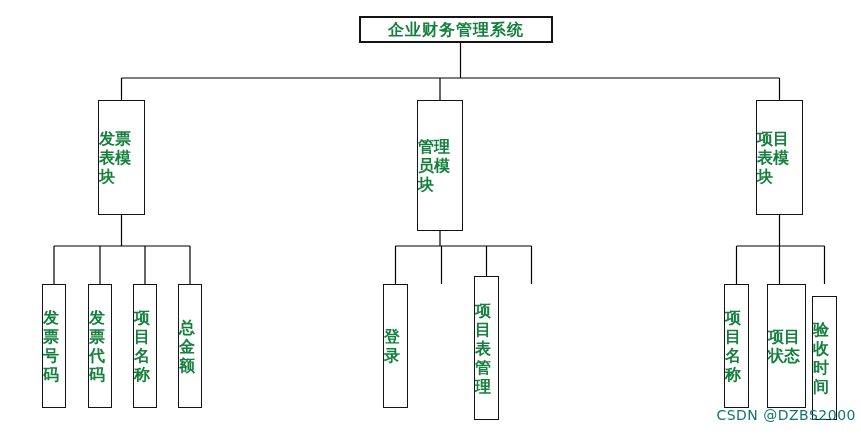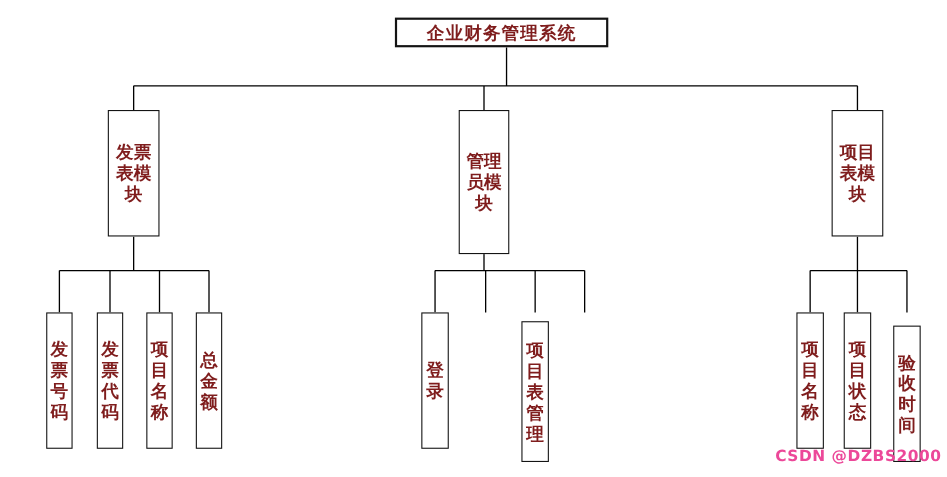--- a/index.html
+++ b/index.html
@@ -12,43 +12,42 @@
   }
   .connectors{position:absolute;left:0;top:0;}
   .box{
     position:absolute;
     box-sizing:border-box;
     background:#ffffff;
     border:1.5px solid #141414;
     display:flex;
     align-items:center;
     justify-content:center;
-    text-align:center;
-    color:#7f1d1d;
+    color:#15803d;
     font-weight:bold;
     font-size:16px;
     line-height:19px;
     word-break:break-all;
     overflow:hidden;
   }
   .root{
     border-width:2px;
     font-size:16px;
     letter-spacing:1px;
     line-height:23px;
     white-space:nowrap;
   }
   .watermark{
     position:absolute;
     right:5px;
     top:407px;
     font-size:14px;
     letter-spacing:0.5px;
-    color:#ec4899;
-    font-weight:bold;
+    color:#0f766e;
+    font-weight:normal;
   }
 </style>
 </head>
 <body>
 
 <div class="stage">
 
   <svg class="connectors" width="861" height="434" viewBox="0 0 861 434">
     <path d="M460.5 43 L460.5 78
          M121.5 78 L779.5 78
@@ -79,21 +78,21 @@
   <div class="box" style="left:98px;top:100px;width:47px;height:115px">发票表模块</div>
   <div class="box" style="left:417px;top:100px;width:46px;height:131px">管理员模块</div>
   <div class="box" style="left:756px;top:100px;width:47px;height:115px">项目表模块</div>
 
   <div class="box" style="left:88px;top:284px;width:24px;height:124px">发票代码</div>
   <div class="box" style="left:42px;top:284px;width:24px;height:124px">发票号码</div>
   <div class="box" style="left:133px;top:284px;width:24px;height:124px">项目名称</div>
   <div class="box" style="left:383px;top:284px;width:25px;height:124px">登录</div>
 
   <div class="box" style="left:178px;top:284px;width:24px;height:124px">总金额</div>
-  <div class="box" style="left:474px;top:292px;width:25px;height:128px">项目表管理</div>
+  <div class="box" style="left:474px;top:276px;width:25px;height:144px">项目表管理</div>
 
   <div class="box" style="left:724px;top:284px;width:25px;height:124px">项目名称</div>
-  <div class="box" style="left:767px;top:284px;width:25px;height:124px">项目状态</div>
+  <div class="box" style="left:767px;top:284px;width:39px;height:124px">项目状态</div>
   <div class="box" style="left:812px;top:296px;width:25px;height:124px">验收时间</div>
 
   <div class="watermark">CSDN @DZBS2000</div>
 
 </div>
 
 </body></html>

